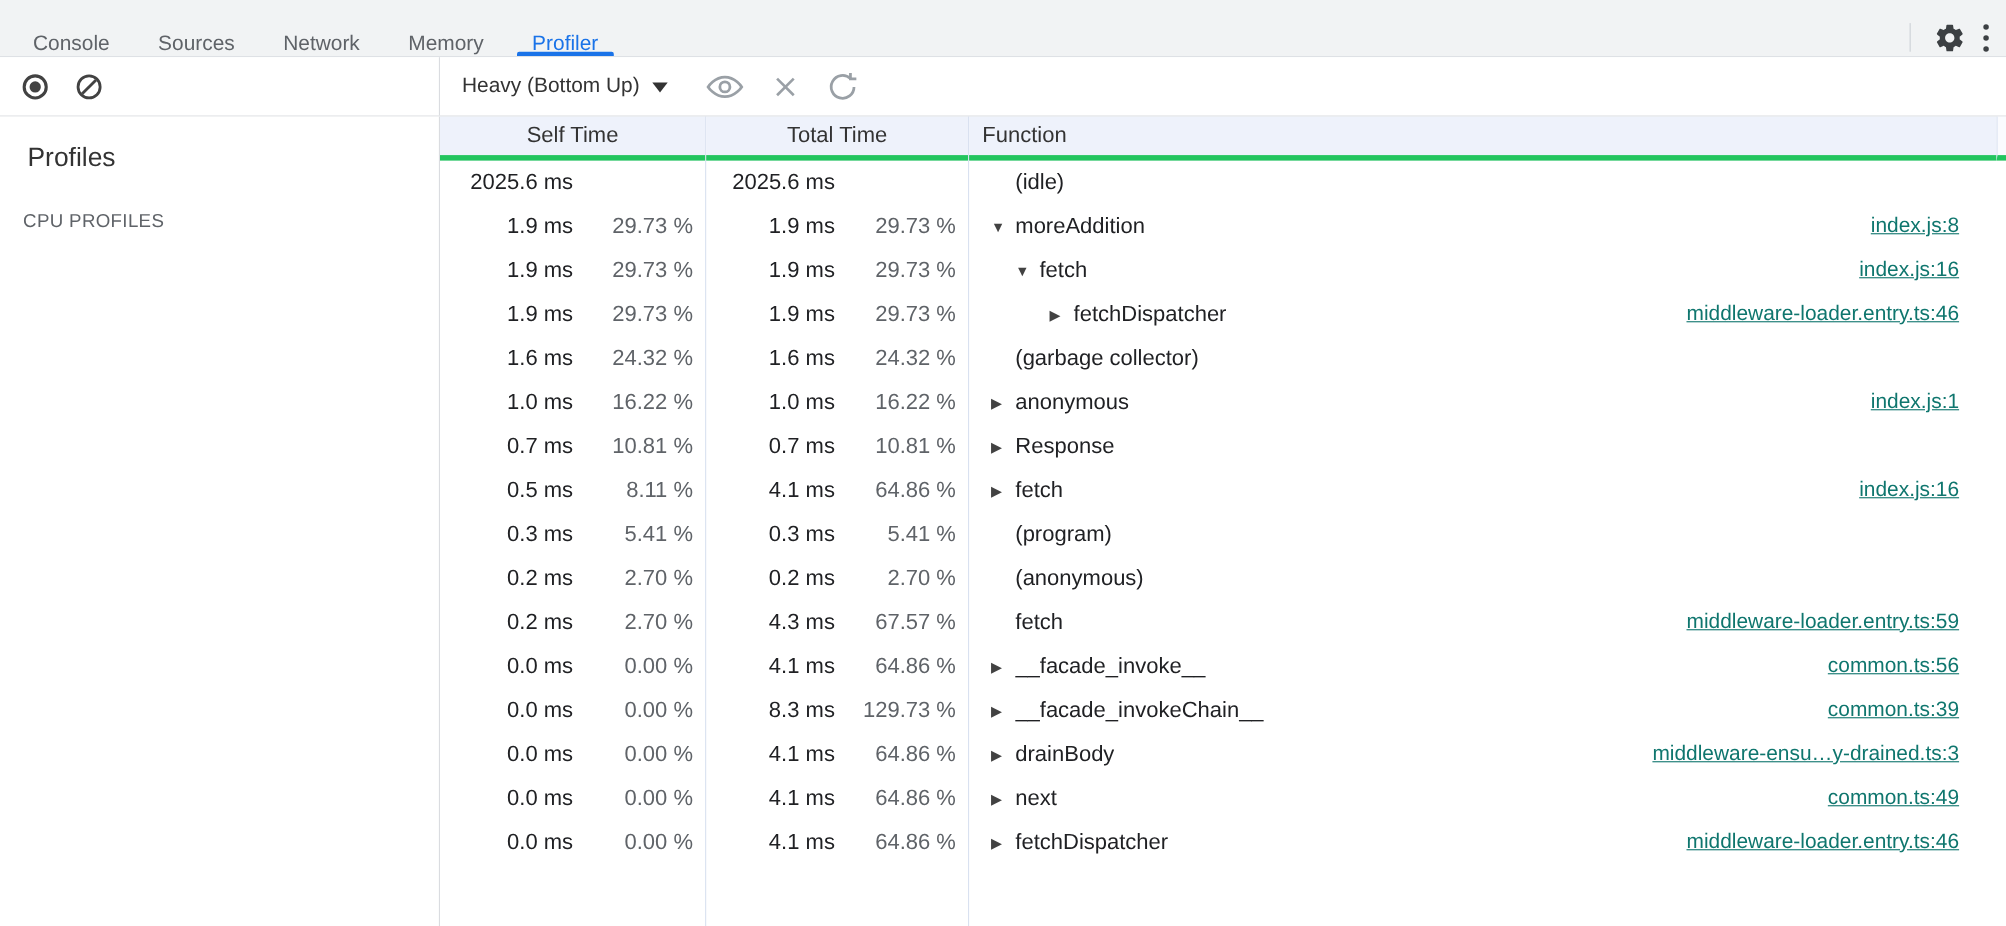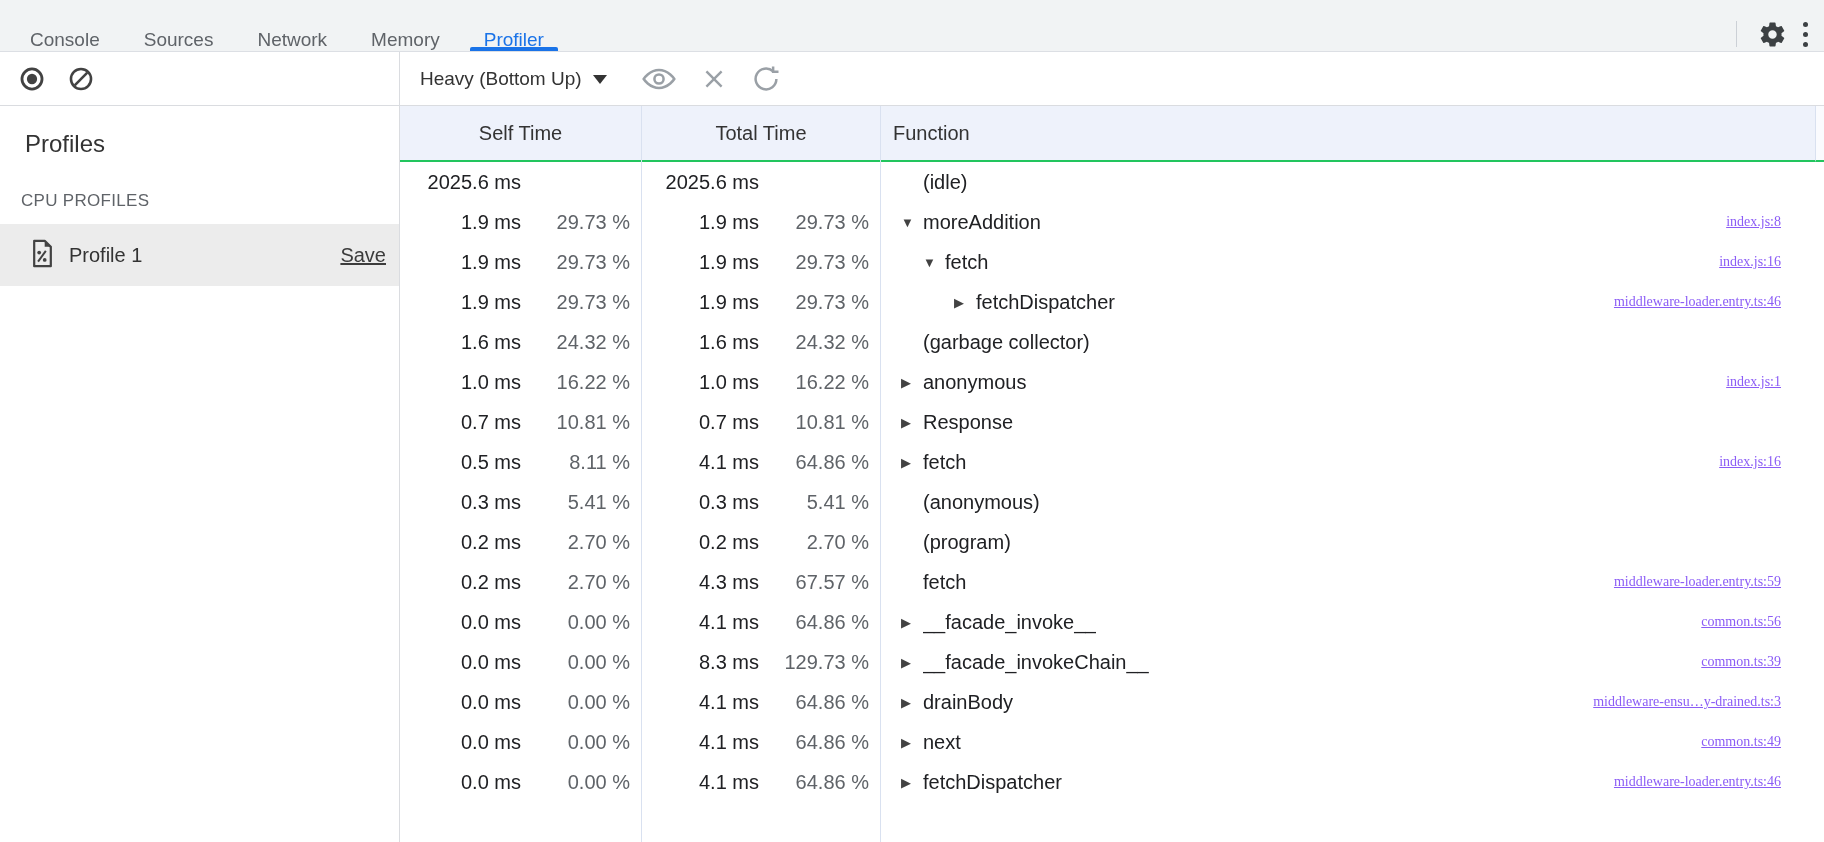--- a/index.html
+++ b/index.html
@@ -45,38 +45,38 @@
     align-items:center;padding:0 13px 0 29px;box-sizing:border-box;}
   .profile-name{margin-left:13px;font-size:20px;color:#333;}
   .profile-save{margin-left:auto;font-size:20px;color:#3c3c3c;text-decoration:underline;cursor:pointer;}
   
   .gridarea{flex:1;display:flex;min-width:0;}
   .col{display:flex;flex-direction:column;box-sizing:border-box;}
   .col-self{width:242px;flex:none;border-right:1px solid #d9e1f0;}
   .col-total{width:239px;flex:none;border-right:1px solid #d9e1f0;}
   .col-func{flex:1;min-width:0;}
   .col-gutter{width:9px;flex:none;}
-  .col-head{height:56px;flex:none;background:#eef2fb;border-bottom:2px solid #22c55e;
+  .col-head{height:40px;flex:none;background:#eef2fb;border-bottom:5px solid #22c55e;
     display:flex;align-items:center;justify-content:center;font-size:20px;color:#333;
     box-sizing:border-box;}
   .col-func .col-head{justify-content:flex-start;padding-left:12px;}
   .col-gutter .col-head{background:#fafbfe;border-left:1px solid #d9e1f0;}
   .grid-row{height:40px;flex:none;display:flex;align-items:center;font-size:20px;
     color:#202124;box-sizing:border-box;white-space:nowrap;}
   .num-row .ms{width:121px;text-align:right;flex:none;color:#202124;}
   .col-total .num-row .ms{width:117px;}
   .num-row .pct{flex:1;text-align:right;padding-right:11px;color:#5f6368;}
   .func-row{padding-right:34px;}
   .func-row.d0{padding-left:20px;}
   .func-row.d1{padding-left:42px;}
   .func-row.d2{padding-left:73px;}
   .func-row .arrow{width:22px;flex:none;font-size:13px;color:#424242;line-height:1;}
   .func-row .fname{overflow:hidden;text-overflow:ellipsis;}
-  .func-row .src{margin-left:auto;padding-left:20px;font-size:14px;color:#8b5cf6;
-    text-decoration:underline;cursor:pointer;flex:none;font-family:Liberation Serif, serif;}
+  .func-row .src{margin-left:auto;padding-left:20px;font-size:19px;color:#0f766e;
+    text-decoration:underline;cursor:pointer;flex:none;}
 </style>
 </head>
 <body>
 
 <div class="app">
 
   <div class="tabbar">
     <div class="tab">
         <span>Console</span>
       </div>
@@ -147,33 +147,20 @@
           </svg>
       </div>
     </div>
   </div>
 
   <div class="content">
 
     <div class="sidebar">
       <div class="sb-heading">Profiles</div>
       <div class="sb-section">CPU PROFILES</div>
-      <div class="profile-item">
-        <span>
-          <svg width="27" height="31" viewBox="0 0 24 28">
-              <path d="M4.5 2.5h9.5l5.5 5.5v17.5h-15z" fill="none" stroke="#424242" stroke-width="2" stroke-linejoin="round"></path>
-              <path d="M14 2.5v5.5h5.5z" fill="#424242"></path>
-              <circle cx="9" cy="13.2" r="1.7" fill="#424242"></circle>
-              <circle cx="14" cy="19.8" r="1.7" fill="#424242"></circle>
-              <line x1="15" y1="11.6" x2="8" y2="21.4" stroke="#424242" stroke-width="1.8"></line>
-            </svg>
-        </span>
-        <span class="profile-name">Profile 1</span>
-        <span class="profile-save">Save</span>
-      </div>
     </div>
 
     <div class="gridarea">
       <div class="col col-self">
         <div class="col-head">Self Time</div>
         <div id="self-rows" style="display:flex;flex-direction:column;">
             <div class="grid-row num-row">
               <span class="ms">2025.6 ms</span>
               <span class="pct"></span>
             </div>
@@ -343,25 +330,25 @@
               <span class="arrow">▶</span>
               <span class="fname">Response</span>
             </div>
             <div class="grid-row func-row d0">
               <span class="arrow">▶</span>
               <span class="fname">fetch</span>
               <span class="src">index.js:16</span>
             </div>
             <div class="grid-row func-row d0">
               <span class="arrow"></span>
+              <span class="fname">(program)</span>
+            </div>
+            <div class="grid-row func-row d0">
+              <span class="arrow"></span>
               <span class="fname">(anonymous)</span>
-            </div>
-            <div class="grid-row func-row d0">
-              <span class="arrow"></span>
-              <span class="fname">(program)</span>
             </div>
             <div class="grid-row func-row d0">
               <span class="arrow"></span>
               <span class="fname">fetch</span>
               <span class="src">middleware-loader.entry.ts:59</span>
             </div>
             <div class="grid-row func-row d0">
               <span class="arrow">▶</span>
               <span class="fname">__facade_invoke__</span>
               <span class="src">common.ts:56</span>

